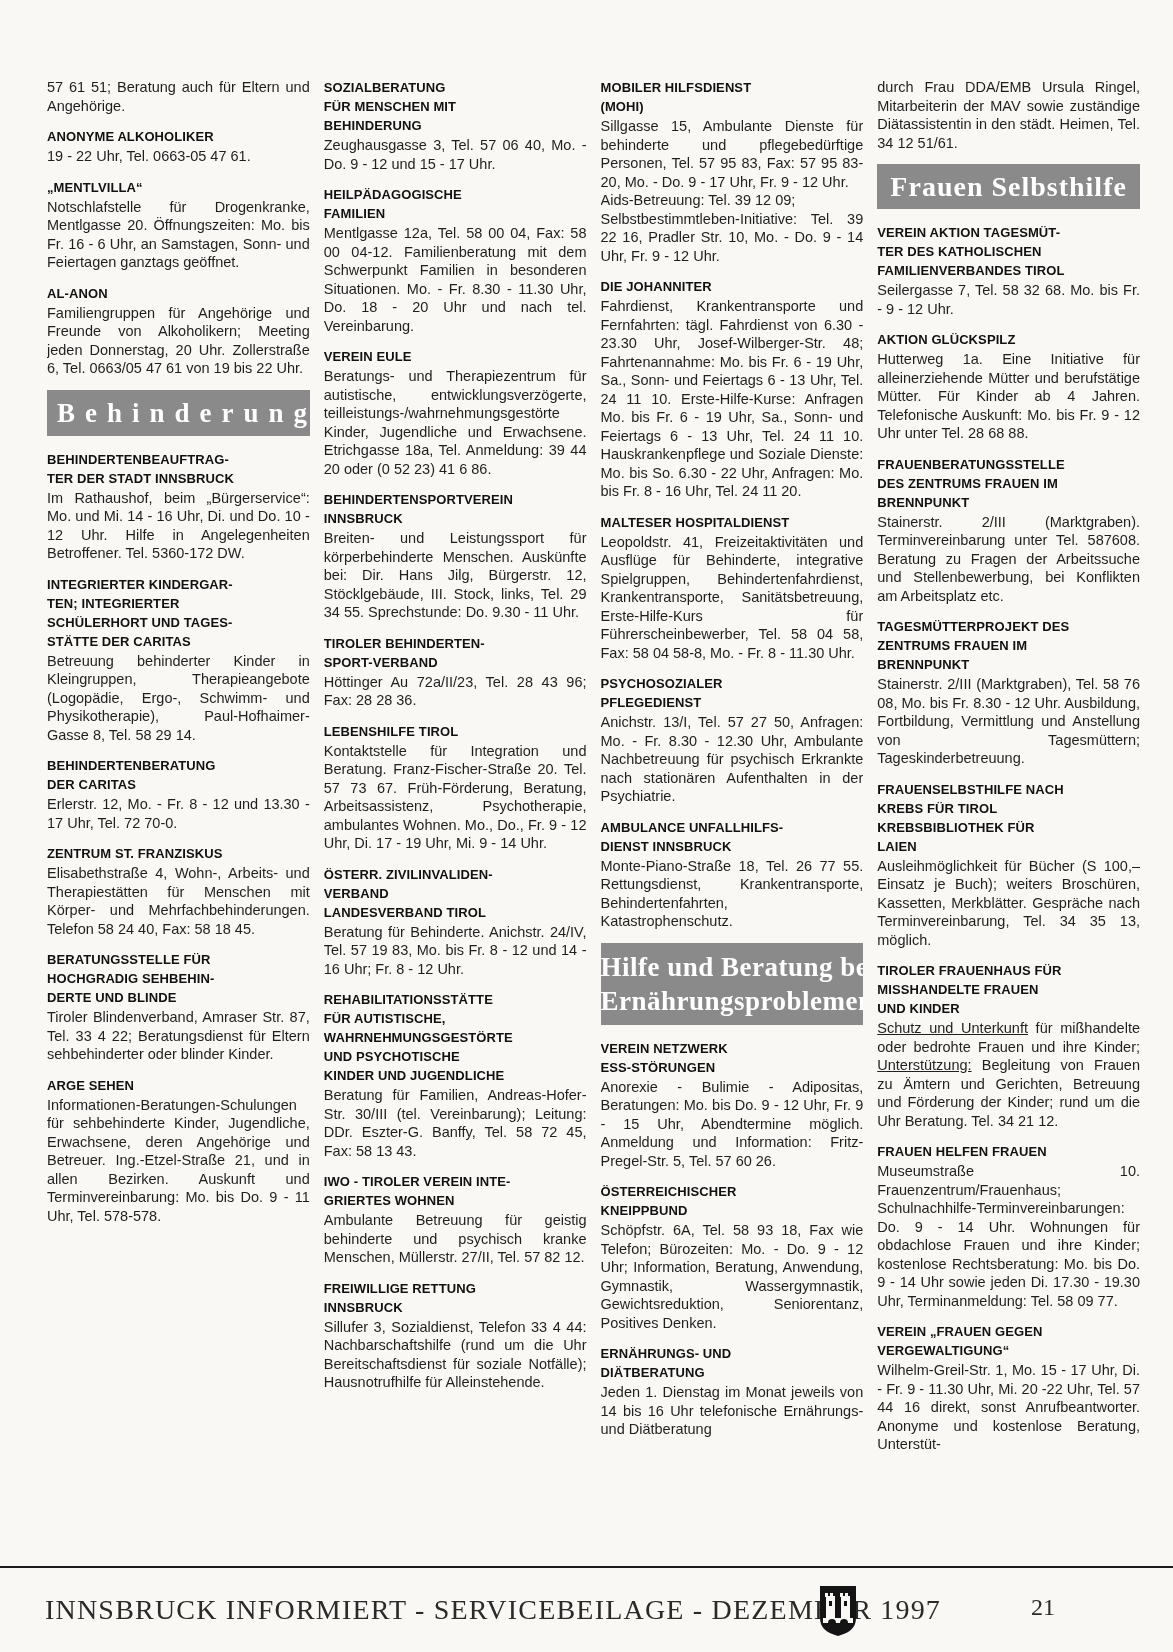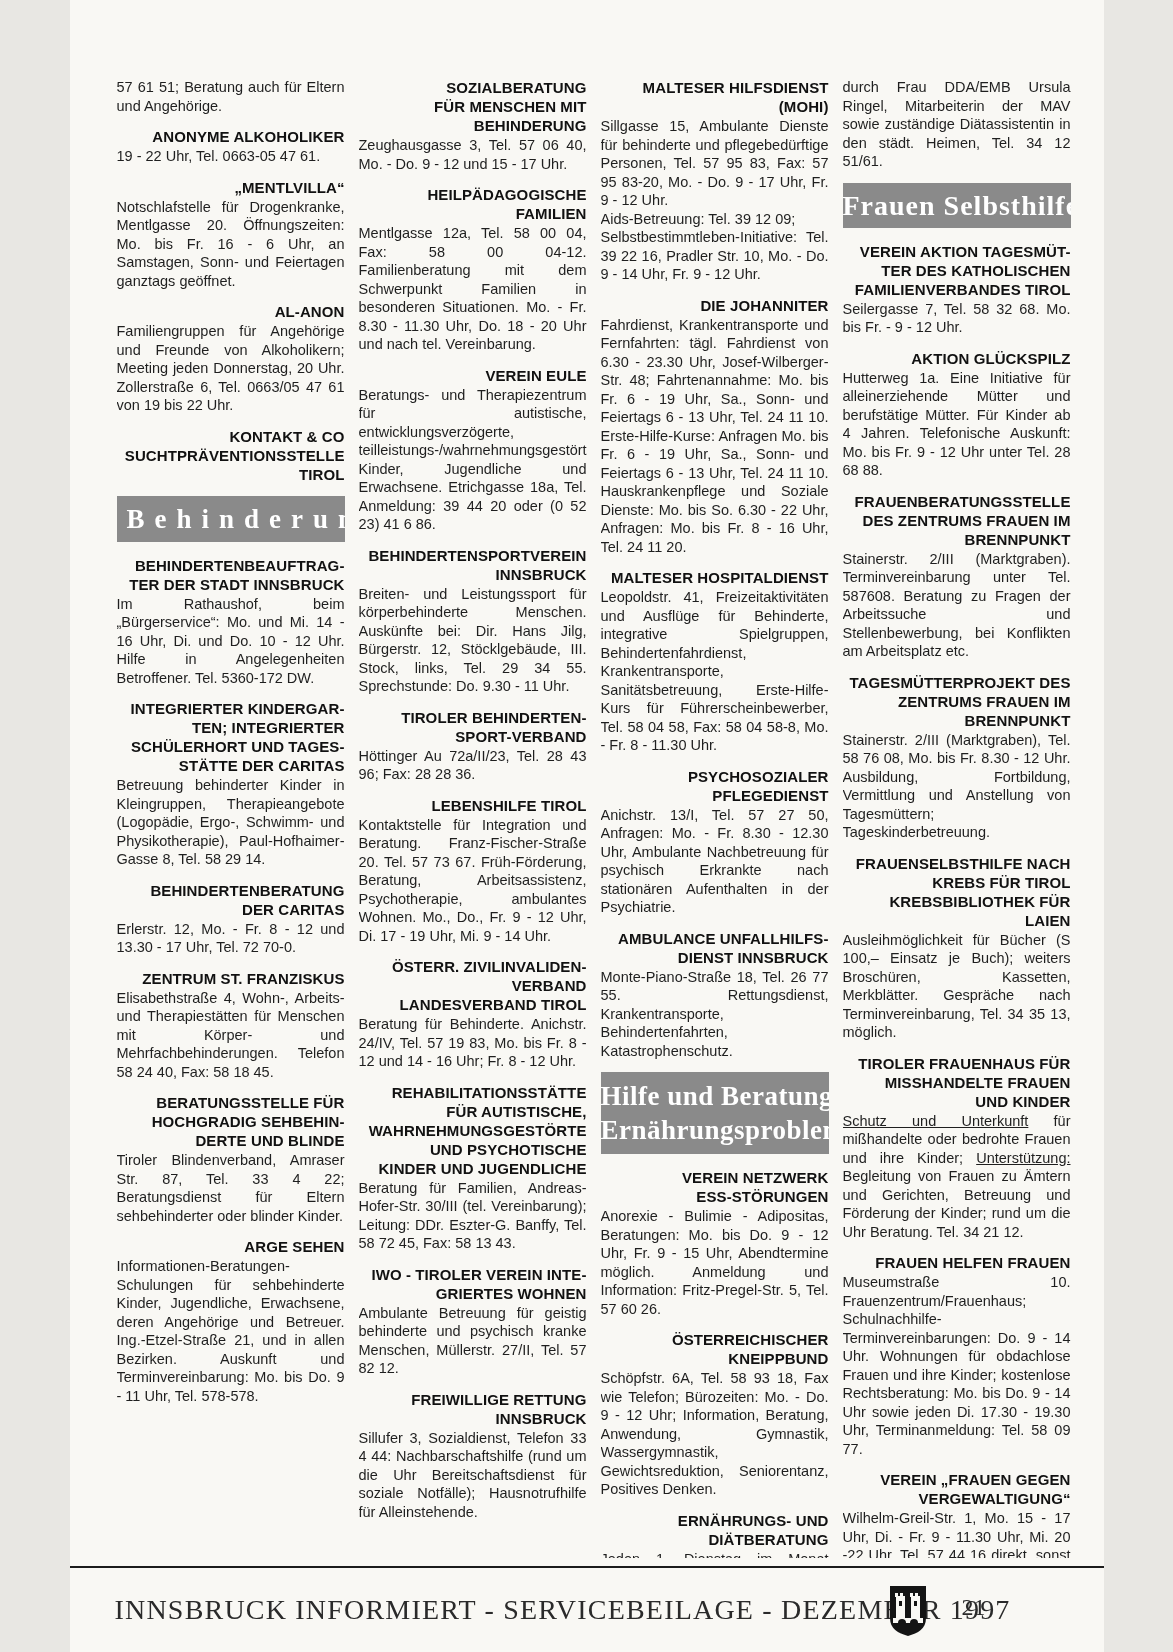--- a/index.html
+++ b/index.html
@@ -1,18 +1,18 @@
 <!DOCTYPE html>
 <html lang="de"><head>
 <meta charset="utf-8">
 <style>
   html,body{margin:0;padding:0;background:#e8e7e3;}
   .page{
     position:relative;
-    width:1034px;height:1652px;
+    width:1173px;height:1652px;
     margin:0 auto;
     background:#f9f8f4;
     color:#1f1f1f;
     font-family:"Liberation Sans","DejaVu Sans",sans-serif;
     overflow:hidden;
   }
   .content{
     position:absolute;
     left:47px;right:33px;top:78px;bottom:94px;
     display:flex;gap:14px;
@@ -21,24 +21,24 @@
   .column{
     flex:1 1 0;
     min-width:0;
     overflow:hidden;
     font-size:14.5px;
     line-height:18.5px;
   }
   .entry{margin:0 0 12px 0;}
   .entry-title{
     margin:0 0 1px 0;
-    font-size:15px;
+    font-size:13px;
     line-height:19px;
     font-weight:bold;
-    text-align:right;
+    text-align:left;
     white-space:pre-line;
     letter-spacing:0.1px;
     color:#111;
   }
   .entry-body p{
     margin:0;
     text-align:justify;
     hyphens:auto;
     -webkit-hyphens:auto;
   }
@@ -104,23 +104,20 @@
             <p class="entry-paragraph">Notschlafstelle für Drogenkranke, Mentlgasse 20. Öffnungszeiten: Mo. bis Fr. 16 - 6 Uhr, an Samstagen, Sonn- und Feiertagen ganztags geöffnet.</p>
           </div>
         </div>
         <div class="entry">
           <h3 class="entry-title">AL-ANON</h3>
           <div class="entry-body">
             <p class="entry-paragraph">Familiengruppen für Angehörige und Freunde von Alkoholikern; Meeting jeden Donnerstag, 20 Uhr. Zollerstraße 6, Tel. 0663/05 47 61 von 19 bis 22 Uhr.</p>
           </div>
         </div>
         <div class="entry">
-          <h3 class="entry-title">KONTAKT &amp; CO
-SUCHTPRÄVENTIONSSTELLE
-TIROL</h3>
         </div>
         <div class="banner style-wide" style="background: rgb(138, 138, 138); color: rgb(255, 255, 255);">
           <div class="banner-line">Behinderung</div>
         </div>
         <div class="entry">
           <h3 class="entry-title">BEHINDERTENBEAUFTRAG-
 TER DER STADT INNSBRUCK</h3>
           <div class="entry-body">
             <p class="entry-paragraph">Im Rathaushof, beim „Bürgerservice“: Mo. und Mi. 14 - 16 Uhr, Di. und Do. 10 - 12 Uhr. Hilfe in Angelegenheiten Betroffener. Tel. 5360-172 DW.</p>
           </div>
@@ -232,21 +229,21 @@
         <div class="entry">
           <h3 class="entry-title">FREIWILLIGE RETTUNG
 INNSBRUCK</h3>
           <div class="entry-body">
             <p class="entry-paragraph">Sillufer 3, Sozialdienst, Telefon 33 4 44: Nachbarschaftshilfe (rund um die Uhr Bereitschaftsdienst für soziale Notfälle); Hausnotrufhilfe für Alleinstehende.</p>
           </div>
         </div>
       </div>
       <div class="column">
         <div class="entry">
-          <h3 class="entry-title">MALTESER HILFSDIENST
+          <h3 class="entry-title">MOBILER HILFSDIENST
 (MOHI)</h3>
           <div class="entry-body">
             <p class="entry-paragraph">Sillgasse 15, Ambulante Dienste für behinderte und pflegebedürftige Personen, Tel. 57 95 83, Fax: 57 95 83-20, Mo. - Do. 9 - 17 Uhr, Fr. 9 - 12 Uhr.</p>
             <p class="entry-paragraph">Aids-Betreuung: Tel. 39 12 09;</p>
             <p class="entry-paragraph">Selbstbestimmtleben-Initiative: Tel. 39 22 16, Pradler Str. 10, Mo. - Do. 9 - 14 Uhr, Fr. 9 - 12 Uhr.</p>
           </div>
         </div>
         <div class="entry">
           <h3 class="entry-title">DIE JOHANNITER</h3>
           <div class="entry-body">

